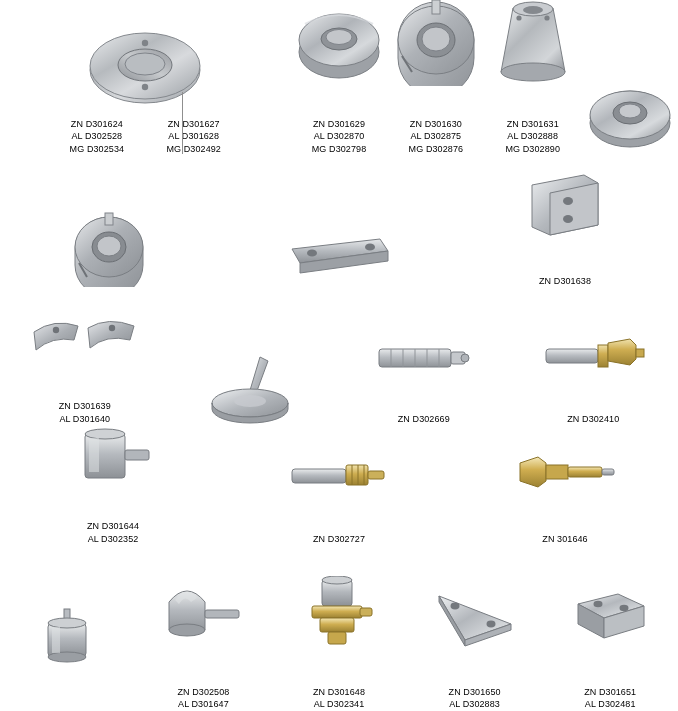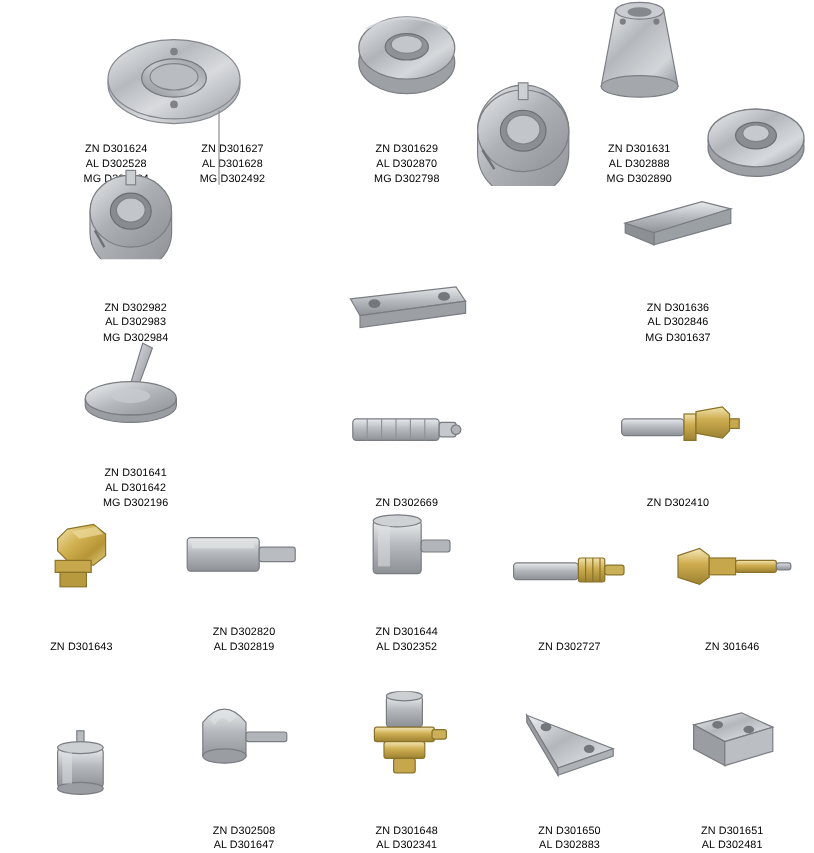--- a/index.html
+++ b/index.html
@@ -173,20 +173,25 @@
             </linearGradient>
           </defs>
           <path d="M10 46 a38 38 0 1 1 76 0 l0 18 a38 38 0 1 1 -76 0 z" fill="url(#g3)" stroke="#7b7f84"></path>
           <ellipse cx="48" cy="46" rx="38" ry="34" fill="url(#g3)" stroke="#7b7f84"></ellipse>
           <ellipse cx="48" cy="46" rx="19" ry="17" fill="#8b8f94" stroke="#6c7075"></ellipse>
           <ellipse cx="48" cy="45" rx="14" ry="12" fill="#c2c5c9" stroke="#7e8288"></ellipse>
           <rect x="44" y="6" width="8" height="14" fill="#cdd0d3" stroke="#82868b"></rect>
           <path d="M14 62 l10 16" stroke="#6f7378" stroke-width="2" fill="none"></path>
         </svg>
       </div>
+      <div class="labels">
+        <span class="ln">ZN D301630</span>
+        <span class="ln">AL D302875</span>
+        <span class="ln">MG D302876</span>
+      </div>
     </div>
 
     <div class="cell">
       <div class="art">
         <svg width="96" height="92" viewBox="0 0 96 92">
           <defs>
             <linearGradient id="g4" x1="0" y1="0" x2="1" y2="1">
               <stop offset="0" stop-color="#edeff1"></stop>
                 <stop offset="0.4" stop-color="#b4b8bc"></stop>
               <stop offset="0.75" stop-color="#d3d6d9"></stop>
@@ -244,25 +249,20 @@
             </linearGradient>
           </defs>
           <path d="M8 40 a34 32 0 1 1 68 0 l0 16 a34 32 0 1 1 -68 0 z" fill="url(#g6)" stroke="#7a7e83"></path>
           <ellipse cx="42" cy="38" rx="34" ry="30" fill="url(#g6)" stroke="#7a7e83"></ellipse>
           <ellipse cx="42" cy="38" rx="17" ry="15" fill="#888c91" stroke="#6a6e73"></ellipse>
           <ellipse cx="42" cy="37" rx="12" ry="10" fill="#c2c5c9" stroke="#7c8085"></ellipse>
           <rect x="38" y="4" width="8" height="12" fill="#cbced1" stroke="#80848a"></rect>
           <path d="M12 54 l8 14" stroke="#6e7277" stroke-width="2" fill="none"></path>
         </svg>
       </div>
-      <div class="labels">
-        <span class="ln">ZN D302982</span>
-        <span class="ln">AL D302983</span>
-        <span class="ln">MG D302984</span>
-      </div>
     </div>
 
 
     <div class="cell">
       <div class="art">
         <svg width="110" height="62" viewBox="0 0 110 62">
           <defs>
             <linearGradient id="g8" x1="0" y1="0" x2="0" y2="1">
               <stop offset="0" stop-color="#e6e8ea"></stop>
                 <stop offset="0.5" stop-color="#b5b9be"></stop>
@@ -270,68 +270,83 @@
             </linearGradient>
           </defs>
           <path d="M8 24 L96 14 L104 26 L16 38 Z" fill="url(#g8)" stroke="#7a7e83"></path>
           <path d="M16 38 L104 26 L104 36 L16 48 Z" fill="#9ca0a5" stroke="#7a7e83"></path>
           <ellipse cx="28" cy="28" rx="5" ry="3.6" fill="#74787d"></ellipse>
           <ellipse cx="86" cy="22" rx="5" ry="3.6" fill="#74787d"></ellipse>
         </svg>
       </div>
     </div>
 
-    <div class="cell">
-      <div class="art">
-        <svg width="100" height="58" viewBox="0 0 100 58">
-          <defs>
-            <linearGradient id="g9" x1="0" y1="0" x2="0" y2="1">
-              <stop offset="0" stop-color="#e9ebed"></stop>
-                <stop offset="0.5" stop-color="#b7bbc0"></stop>
-              <stop offset="1" stop-color="#8f9398"></stop>
-            </linearGradient>
-          </defs>
-          <path d="M6 28 L70 10 L94 16 L30 36 Z" fill="url(#g9)" stroke="#7a7e83"></path>
-          <path d="M30 36 L94 16 L94 28 L30 46 Z" fill="#9ba0a5" stroke="#7a7e83"></path>
-          <path d="M6 28 L30 36 L30 46 L6 36 Z" fill="#8c9095" stroke="#7a7e83"></path>
-        </svg>
-      </div>
-      <div class="labels">
-        <span class="ln">ZN D301636</span>
-        <span class="ln">AL D302846</span>
-        <span class="ln">MG D301637</span>
-      </div>
-    </div>
-
+
+    <div class="cell">
+      <div class="art">
+        <svg width="86" height="72" viewBox="0 0 86 72">
+          <defs>
+            <linearGradient id="g10" x1="0" y1="0" x2="1" y2="1">
+              <stop offset="0" stop-color="#eceef0"></stop>
+                <stop offset="0.5" stop-color="#b4b8bd"></stop>
+              <stop offset="1" stop-color="#8d9196"></stop>
+            </linearGradient>
+          </defs>
+          <path d="M10 16 L62 6 L76 14 L76 56 L28 66 L10 58 Z" fill="url(#g10)" stroke="#7a7e83"></path>
+          <path d="M28 24 L76 14 L76 56 L28 66 Z" fill="#c2c5c9" stroke="#7a7e83"></path>
+          <ellipse cx="46" cy="32" rx="5" ry="4" fill="#74787d"></ellipse>
+          <ellipse cx="46" cy="50" rx="5" ry="4" fill="#74787d"></ellipse>
+        </svg>
+      </div>
+      <div class="labels">
+        <span class="ln">ZN D301638</span>
+      </div>
+    </div>
   </div>
 
   <div class="row row3">
 
+    <div class="cell">
+      <div class="art">
+        <svg width="110" height="56" viewBox="0 0 110 56">
+          <defs>
+            <linearGradient id="g11" x1="0" y1="0" x2="1" y2="1">
+              <stop offset="0" stop-color="#e4e6e9"></stop>
+                <stop offset="0.5" stop-color="#abafb4"></stop>
+              <stop offset="1" stop-color="#8b8f94"></stop>
+            </linearGradient>
+          </defs>
+          <path d="M4 22 q20 -14 44 -6 l-4 14 q-22 -4 -38 10 z" fill="url(#g11)" stroke="#7a7e83"></path>
+          <circle cx="26" cy="20" r="3.2" fill="#6f7378"></circle>
+          <path d="M58 18 q20 -12 46 -2 l-4 14 q-24 -6 -40 8 z" fill="url(#g11)" stroke="#7a7e83"></path>
+          <circle cx="82" cy="18" r="3.2" fill="#6f7378"></circle>
+        </svg>
+      </div>
+      <div class="labels">
+        <span class="ln">ZN D301639</span>
+        <span class="ln">AL D301640</span>
+      </div>
+    </div>
 
 
     <div class="cell">
       <div class="art">
         <svg width="100" height="78" viewBox="0 0 100 78">
           <defs>
             <linearGradient id="g13" x1="0" y1="0" x2="1" y2="1">
               <stop offset="0" stop-color="#eff1f3"></stop>
                 <stop offset="0.5" stop-color="#b3b7bc"></stop>
               <stop offset="1" stop-color="#8e9297"></stop>
             </linearGradient>
           </defs>
           <path d="M56 10 L64 14 L50 52 L44 50 Z" fill="url(#g13)" stroke="#797d82"></path>
           <ellipse cx="46" cy="56" rx="38" ry="14" fill="url(#g13)" stroke="#797d82"></ellipse>
           <path d="M8 56 a38 14 0 0 0 76 0 l0 6 a38 14 0 0 1 -76 0 z" fill="#9a9ea3" stroke="#797d82"></path>
           <ellipse cx="46" cy="54" rx="16" ry="6" fill="#c8cbcf" opacity="0.8"></ellipse>
         </svg>
-      </div>
-      <div class="labels">
-        <span class="ln">ZN D301641</span>
-        <span class="ln">AL D301642</span>
-        <span class="ln">MG D302196</span>
       </div>
     </div>
 
     <div class="cell">
       <div class="art">
         <svg width="110" height="44" viewBox="0 0 110 44">
           <defs>
             <linearGradient id="g14" x1="0" y1="0" x2="0" y2="1">
               <stop offset="0" stop-color="#e8eaec"></stop>
                 <stop offset="0.45" stop-color="#b8bcc1"></stop>
@@ -377,62 +392,21 @@
         </svg>
       </div>
       <div class="labels">
         <span class="ln">ZN D302410</span>
       </div>
     </div>
   </div>
 
   <div class="row row4">
 
-    <div class="cell">
-      <div class="art">
-        <svg width="76" height="64" viewBox="0 0 76 64">
-          <defs>
-            <linearGradient id="gb2" x1="0" y1="0" x2="1" y2="1">
-              <stop offset="0" stop-color="#f4e7b6"></stop>
-                <stop offset="0.4" stop-color="#d2b253"></stop>
-              <stop offset="0.7" stop-color="#b69536"></stop>
-                <stop offset="1" stop-color="#e4cf86"></stop>
-            </linearGradient>
-          </defs>
-          <path d="M26 8 L48 4 L58 12 L58 30 L48 38 L26 34 L18 26 L18 16 Z" fill="url(#gb2)" stroke="#8a7228"></path>
-          <rect x="16" y="34" width="30" height="10" fill="#c6a74c" stroke="#8a7228"></rect>
-          <rect x="20" y="44" width="22" height="12" fill="#b89a3e" stroke="#8a7228"></rect>
-          <path d="M30 10 L50 6 L56 12 L36 16 Z" fill="#eeddA0" opacity="0.7"></path>
-        </svg>
-      </div>
-      <div class="labels">
-        <span class="ln">ZN D301643</span>
-      </div>
-    </div>
-
-    <div class="cell">
-      <div class="art">
-        <svg width="110" height="50" viewBox="0 0 110 50">
-          <defs>
-            <linearGradient id="g16" x1="0" y1="0" x2="0" y2="1">
-              <stop offset="0" stop-color="#eaeced"></stop>
-                <stop offset="0.45" stop-color="#b6babf"></stop>
-              <stop offset="1" stop-color="#8d9196"></stop>
-            </linearGradient>
-          </defs>
-          <rect x="8" y="14" width="60" height="28" rx="3" fill="url(#g16)" stroke="#797d82"></rect>
-          <rect x="68" y="22" width="30" height="12" rx="2" fill="#b9bdc2" stroke="#797d82"></rect>
-          <rect x="12" y="18" width="52" height="5" fill="#dfe2e4" opacity="0.7"></rect>
-        </svg>
-      </div>
-      <div class="labels">
-        <span class="ln">ZN D302820</span>
-        <span class="ln">AL D302819</span>
-      </div>
-    </div>
+
 
     <div class="cell">
       <div class="art">
         <svg width="100" height="58" viewBox="0 0 100 58">
           <defs>
             <linearGradient id="g17" x1="0" y1="0" x2="0" y2="1">
               <stop offset="0" stop-color="#eaeced"></stop>
                 <stop offset="0.45" stop-color="#b6babf"></stop>
               <stop offset="1" stop-color="#8d9196"></stop>
             </linearGradient>

